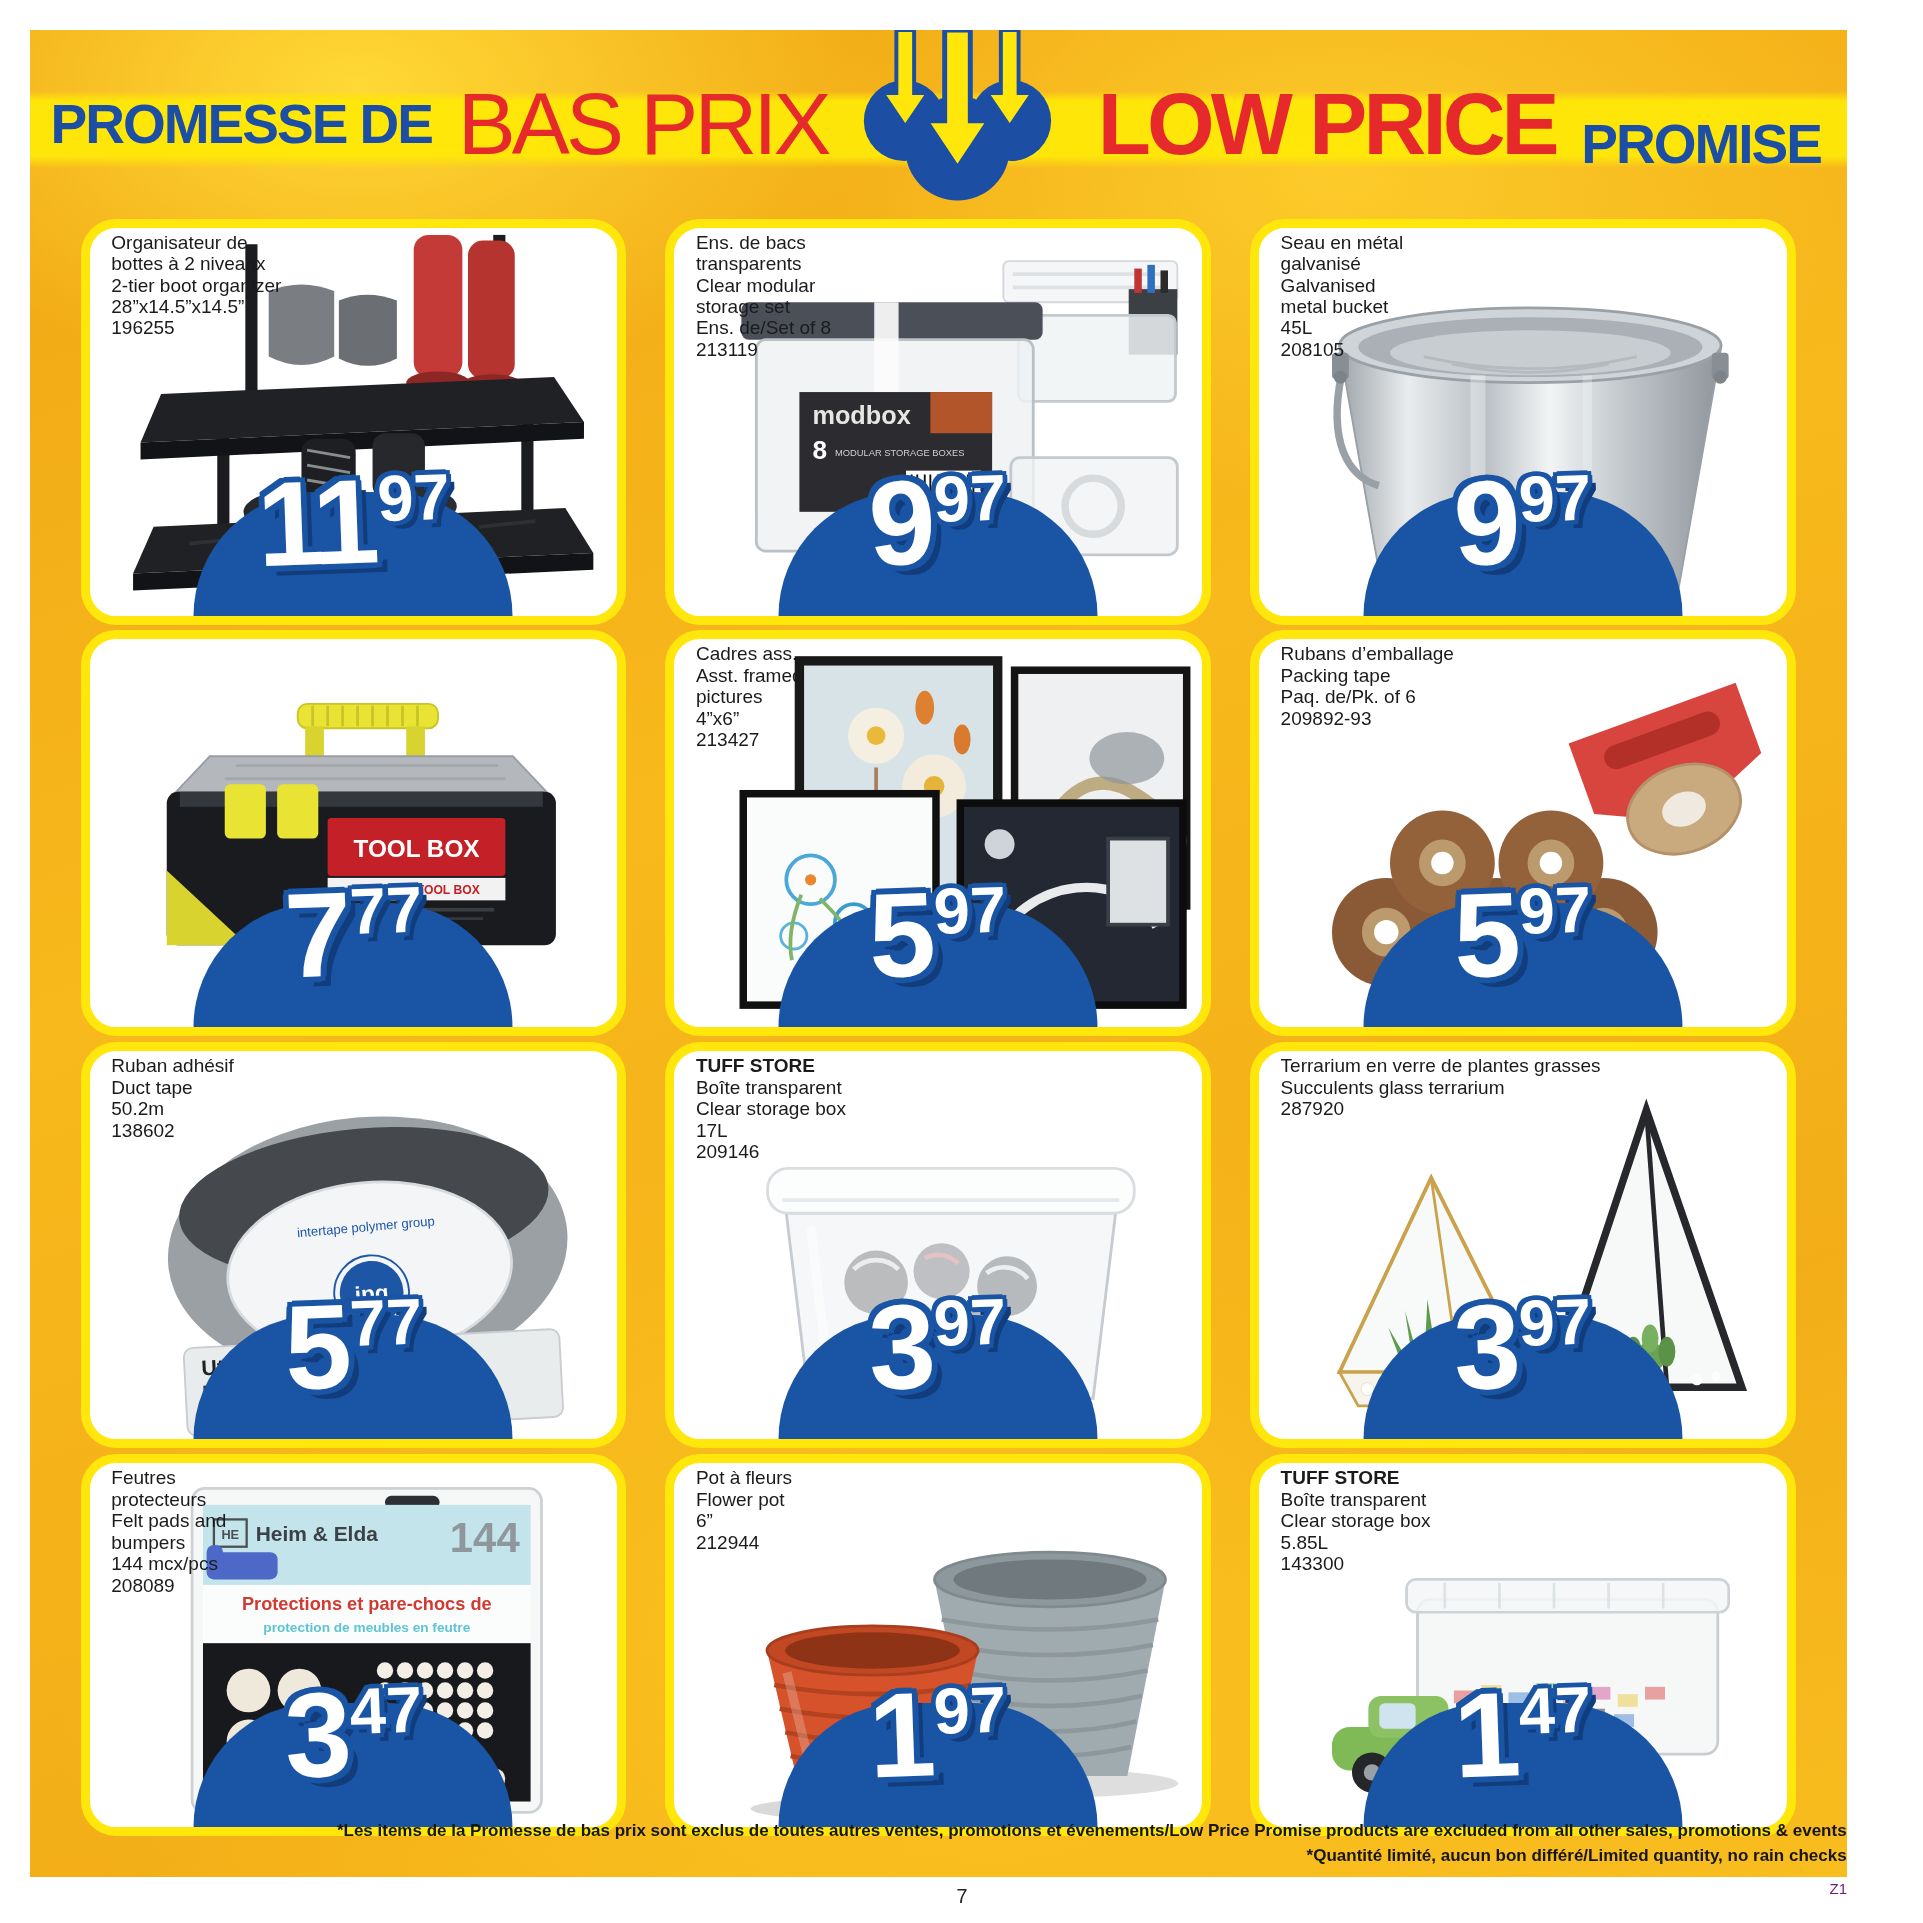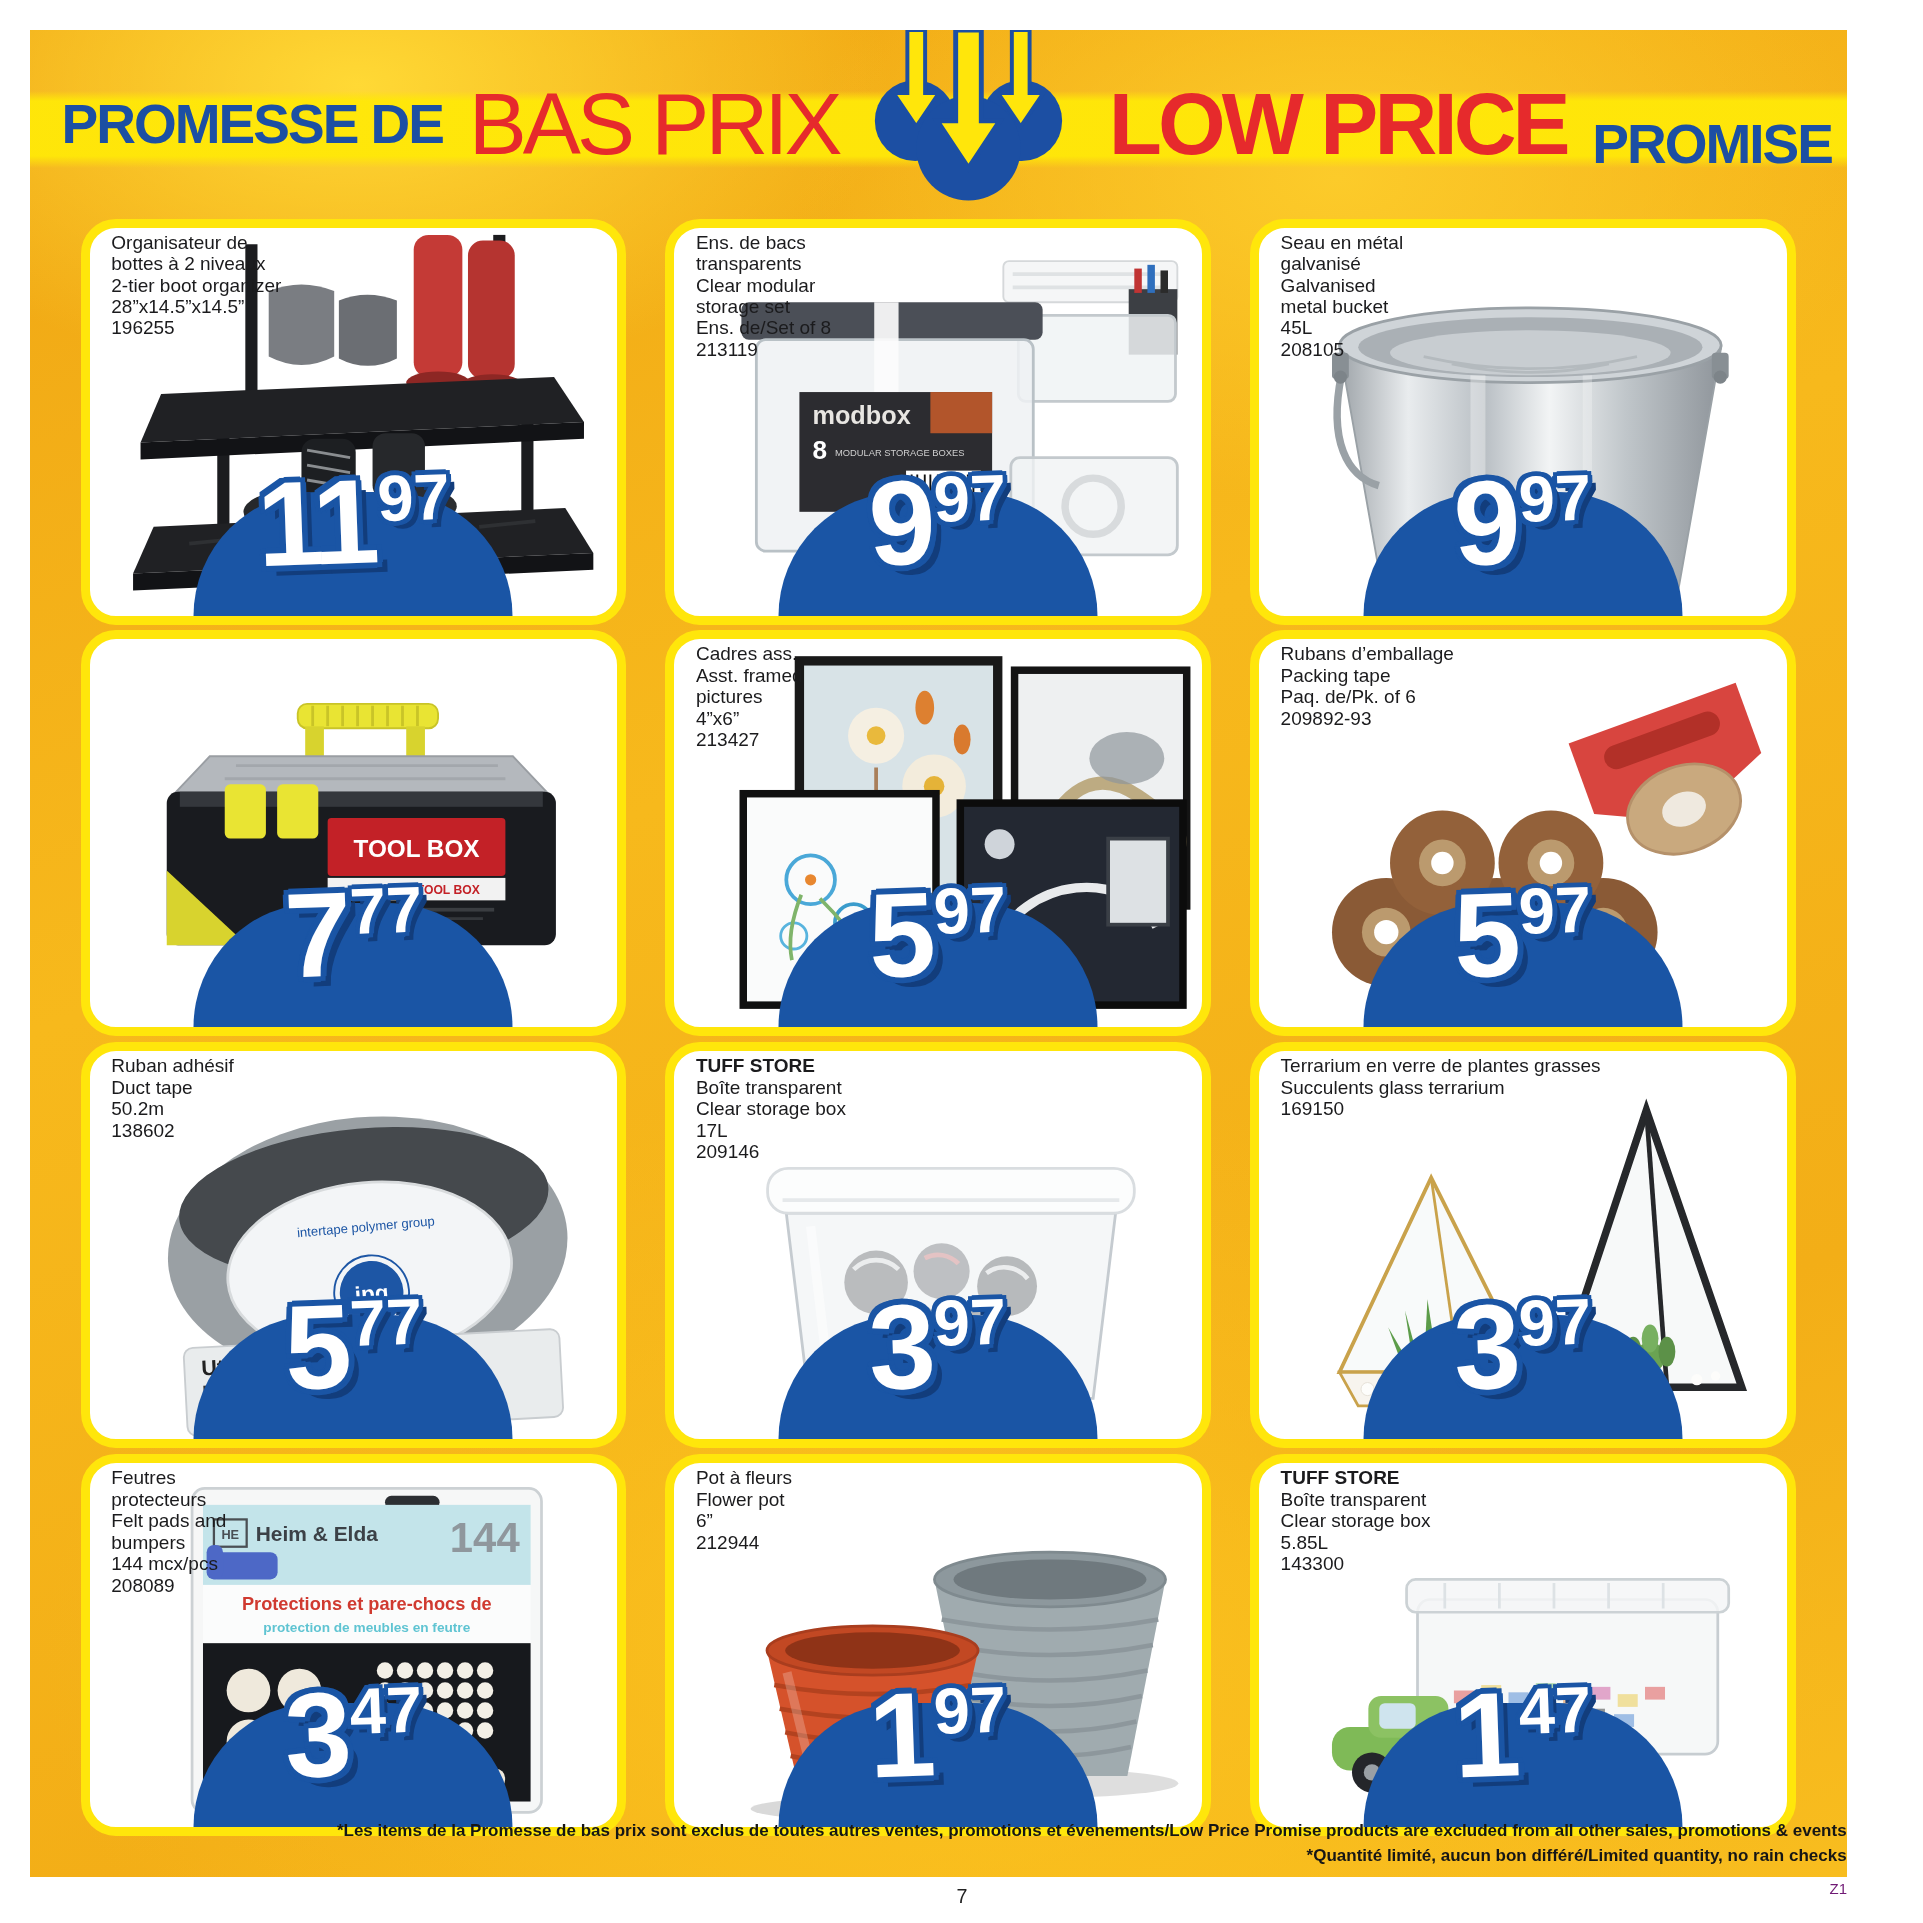--- a/index.html
+++ b/index.html
@@ -5,21 +5,21 @@
   html,body{margin:0;padding:0;background:#ffffff;}
   .canvas{position:relative;width:1924px;height:1924px;background:#ffffff;font-family:"Liberation Sans",sans-serif;overflow:hidden;}
   .flyer{position:absolute;left:29.6px;top:29.6px;width:1817px;height:1847px;overflow:hidden;
     background:
       linear-gradient(180deg, rgba(255,232,8,0) 0 61px, rgba(255,232,8,.95) 71px 126px, rgba(255,232,8,0) 138px),
       radial-gradient(887px 493px at 18% 3%, #ffd935 0%, rgba(255,217,53,0) 60%),
       radial-gradient(985px 591px at 72% 8%, #fccb2a 0%, rgba(252,203,42,0) 55%),
       radial-gradient(1379px 887px at 50% 88%, #fbc31f 0%, rgba(251,195,31,0) 65%),
       linear-gradient(160deg, #f0a614, #f7b91c 40%, #f3ae17 75%, #f8bd1f);}
   
-  .header{position:absolute;top:0;left:0;right:0;height:189px;display:flex;align-items:center;padding-left:32px;gap:25.6px;}
+  .header{position:absolute;top:0;left:0;right:0;height:189px;display:flex;align-items:center;padding-left:21px;gap:25.6px;}
   .h-promesse{color:#1c4fa3;font-size:55px;font-weight:bold;letter-spacing:-2px;white-space:nowrap;}
   .h-basprix{color:#e62a2c;font-size:87px;font-weight:normal;letter-spacing:-3.9px;white-space:nowrap;}
   .h-lowprice{color:#e62a2c;font-size:87px;font-weight:bold;letter-spacing:-3.9px;white-space:nowrap;margin-left:9.9px;}
   .h-promise{color:#1c4fa3;font-size:55px;font-weight:bold;letter-spacing:-2px;white-space:nowrap;margin-top:40px;}
   .arrows{align-self:flex-start;height:187px;width:209px;flex:none;}
   
   .grid{position:absolute;top:189px;left:51px;right:51px;display:grid;grid-template-columns:repeat(3,1fr);grid-template-rows:406px 406px 406px 382px;column-gap:39px;row-gap:5.9px;}
   .card{position:relative;background:#ffffff;border:9.9px solid #ffe60b;border-radius:35px;overflow:hidden;}
   .info{position:absolute;top:4px;left:21.7px;right:17.7px;z-index:5;font-size:19px;line-height:1.13;color:#1b1b1d;white-space:pre-line;}
   .brand{display:block;font-weight:bold;}
@@ -347,21 +347,21 @@
             <ellipse cx="402" cy="300" rx="9" ry="15" fill="#77b060"></ellipse>
           </g>
           <circle cx="330" cy="342" r="6" fill="#fdfdfb"></circle>
               <circle cx="352" cy="346" r="5" fill="#fdfdfb"></circle>
           <circle cx="452" cy="344" r="6" fill="#fdfdfb"></circle>
               <circle cx="472" cy="340" r="5" fill="#fdfdfb"></circle>
         </svg>
       </div>
       <div class="info"><span>Terrarium en verre de plantes grasses
 Succulents glass terrarium
-169150</span></div>
+287920</span></div>
       <div class="dome"></div>
       <div class="price"><span class="pd">3</span><span class="pc">97</span></div>
     </div>
 
     <div class="card">
       <div class="img">
         <svg viewBox="0 0 548 400">
           <rect x="88" y="28" width="384" height="356" rx="14" fill="#f6f7f7" stroke="#ccd1d4" stroke-width="3"></rect>
           <rect x="300" y="36" width="60" height="14" rx="7" fill="#2c2f33"></rect>
           <rect x="100" y="46" width="360" height="88" fill="#c3e4ea"></rect>

